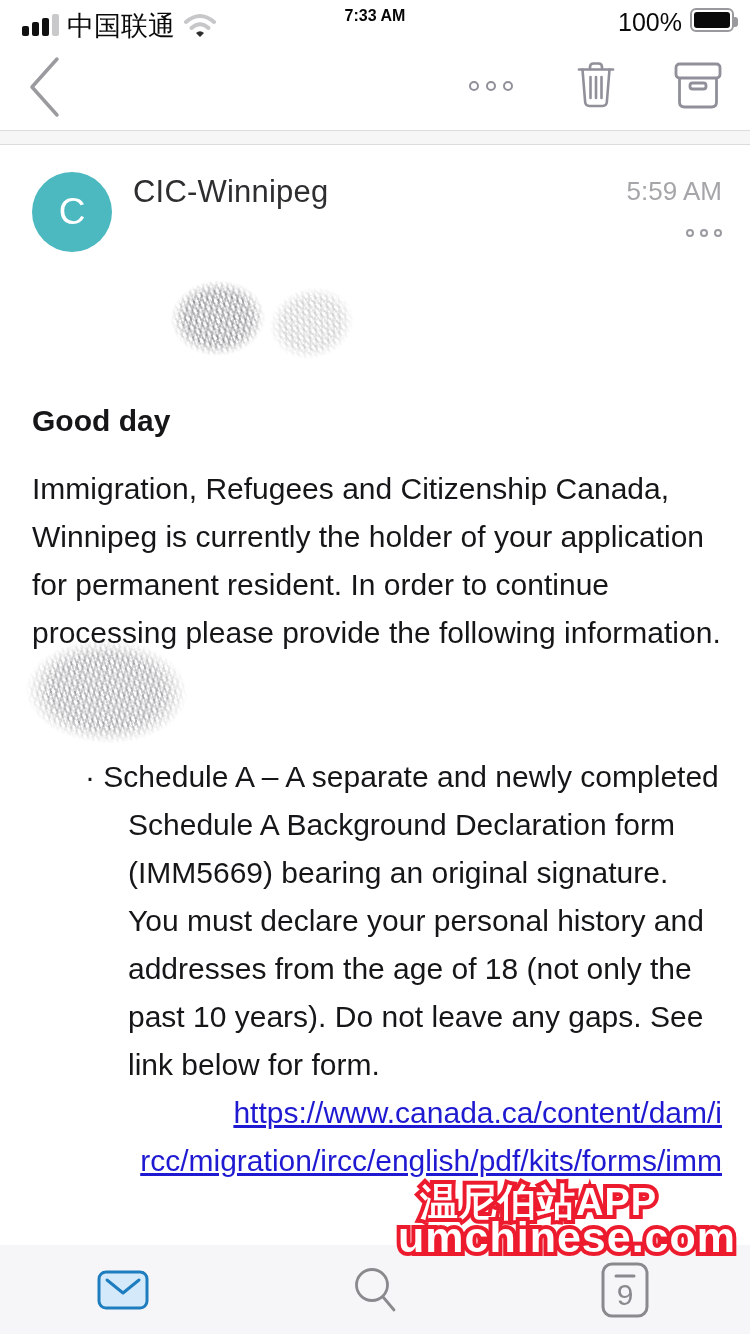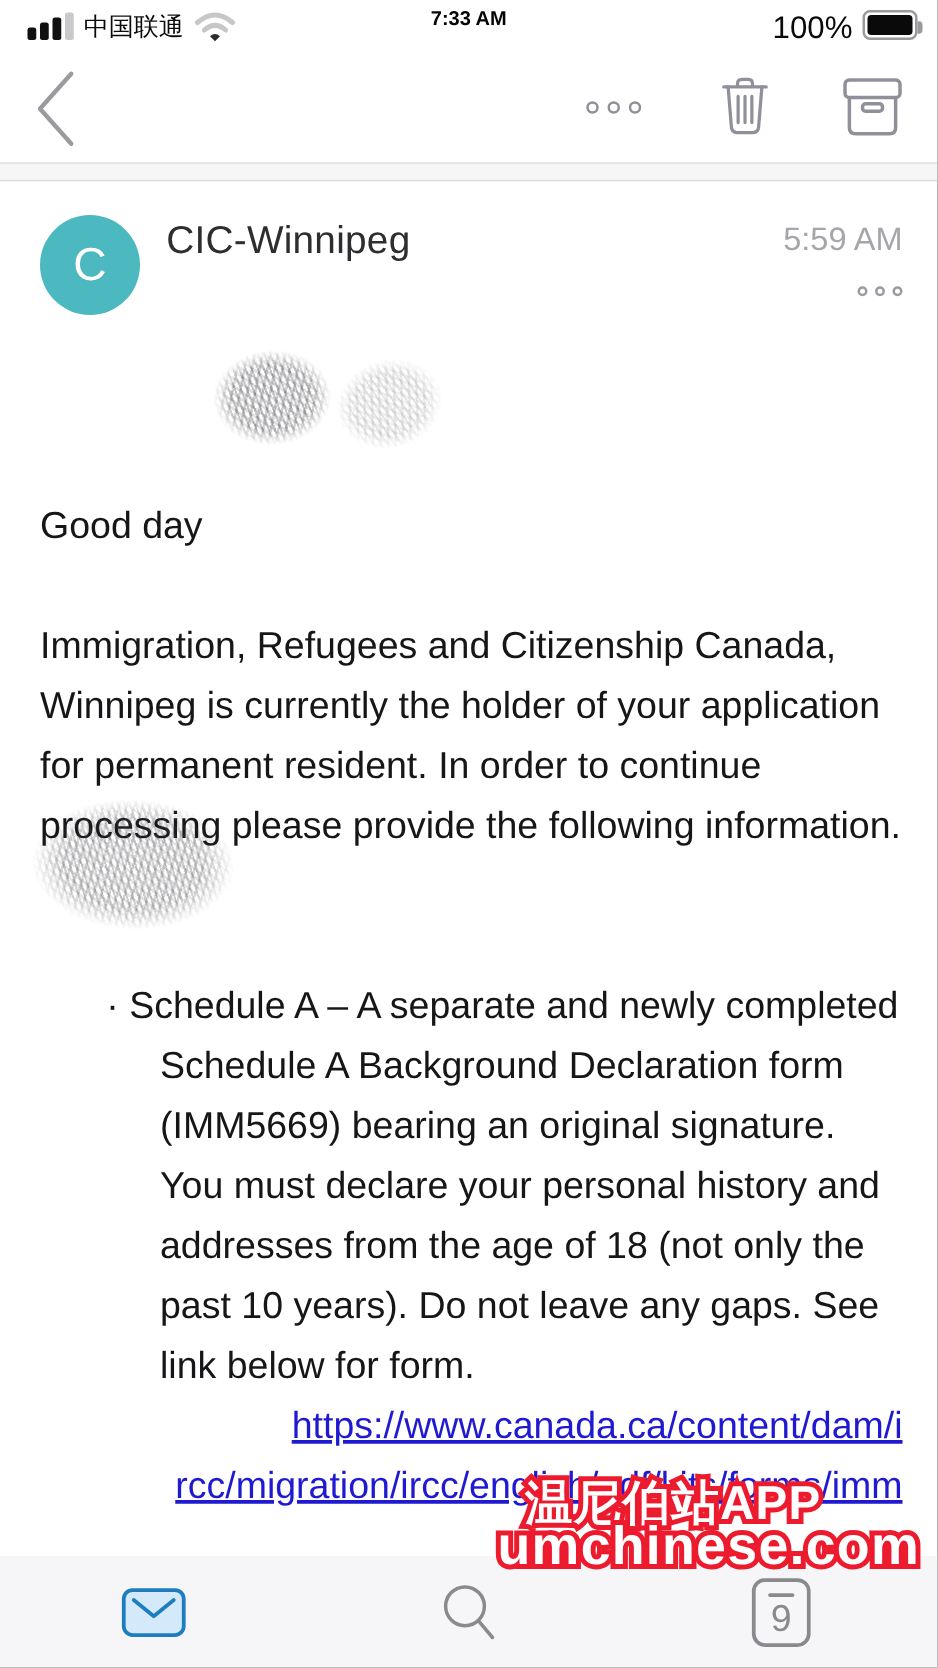--- a/index.html
+++ b/index.html
@@ -11,21 +11,21 @@
     color:#1c1c1e;
   }
 
   
   .status-bar { position:absolute; top:0; left:0; width:750px; height:42px; background:#fff; }
   .sb-left { position:absolute; left:22px; top:8px; display:flex; align-items:center; gap:8px; }
   .signal { display:flex; align-items:flex-end; gap:3px; height:24px; padding-bottom:2px;}
   .signal .bar { width:7px; border-radius:2px; background:#101010; }
   .signal .b1{height:10px} .signal .b2{height:14px} .signal .b3{height:18px}
   .signal .b4{height:22px; background:#c9c9cb;}
-  .carrier { font-size:20px; color:#0a0a0a; letter-spacing:0; }
+  .carrier { font-size:27px; color:#0a0a0a; letter-spacing:0; }
   .sb-time { position:absolute; top:7px; left:0; width:750px; text-align:center;
     font-size:16px; font-weight:700; color:#050505; }
   .sb-right { position:absolute; right:16px; top:8px; display:flex; gap:8px; }
   .batt-pct { font-size:25px; color:#0a0a0a; }
   .battery { position:relative; width:44px; height:24px; border:2px solid #9a9a9e; border-radius:6px; }
   .battery .fill { position:absolute; inset:2px; background:#0a0a0a; border-radius:3px; }
   .battery .nub { position:absolute; right:-6px; top:7px; width:4px; height:10px; background:#9a9a9e; border-radius:0 3px 3px 0; }
 
   
   .nav-toolbar { position:absolute; top:42px; left:0; width:750px; height:88px; background:#fff; }
@@ -47,21 +47,21 @@
   .sender { font-size:31px; color:#2e2e30; letter-spacing:.2px; }
   .to-line { font-size:29px; color:#a5a5aa; margin-top:9px; }
   .eh-right { text-align:right; padding-top:4px; }
   .recv-time { font-size:26px; color:#a5a5aa; }
   .eh-dots { display:flex; gap:6px; justify-content:flex-end; margin-top:22px; cursor:pointer;}
   .eh-dots i { width:8px; height:8px; border:2px solid #9a9aa0; border-radius:50%; display:block; }
 
   
   .email-body { position:absolute; top:397px; left:32px; width:690px;
     font-size:30px; line-height:48px; color:#161618; }
-  .greeting { margin-bottom:48px; }
+  .greeting { margin-bottom:20px;font-weight:bold; }
   .paragraph { margin-bottom:96px; }
   .bullet-item { padding-left:96px; text-indent:-43px;margin-top:44px; }
   .form-link { display:block; text-align:right; color:#1f1ad1; text-decoration:underline;
     text-indent:0; word-break:break-all; cursor:pointer; }
 
   
   .scribble { position:absolute; z-index:5; pointer-events:none;
     background:
       repeating-linear-gradient(72deg, rgba(60,60,66,.30) 0 1.6px, transparent 1.6px 4.6px),
       repeating-linear-gradient(104deg, rgba(40,40,46,.22) 0 2px, transparent 2px 6px),

